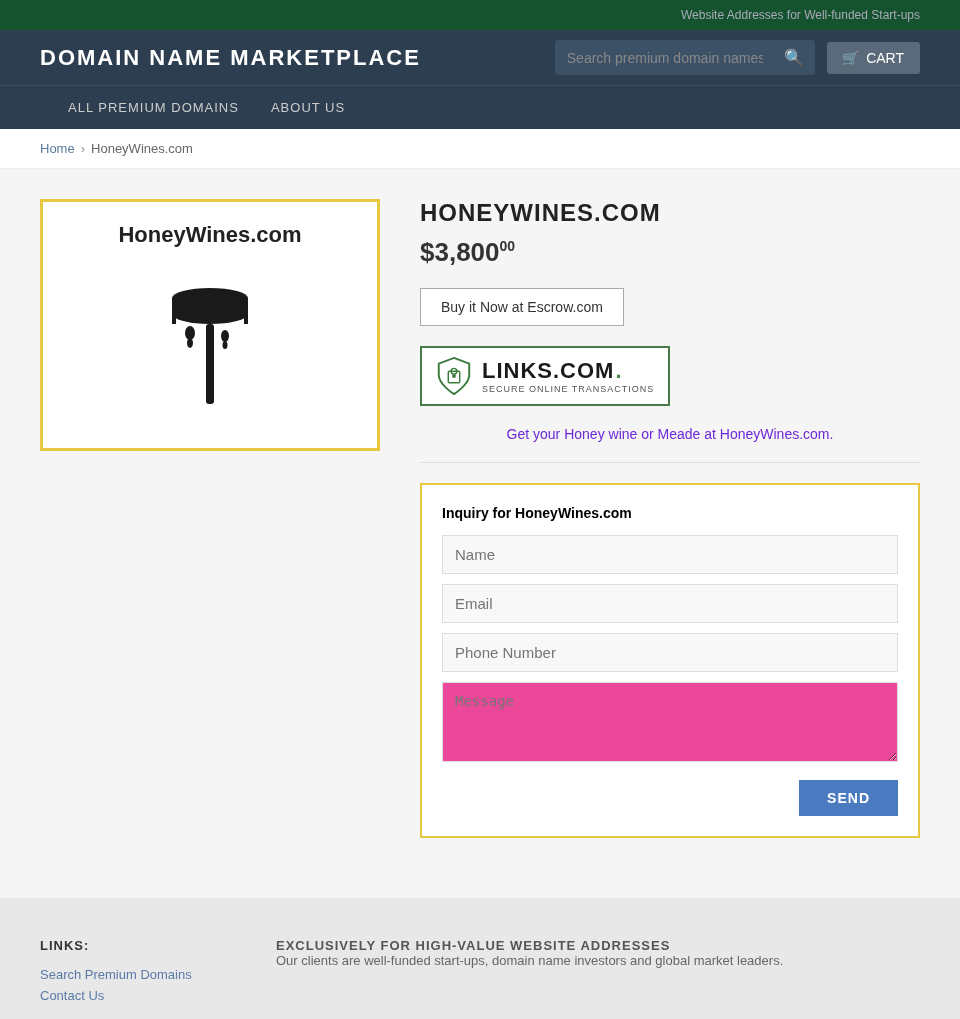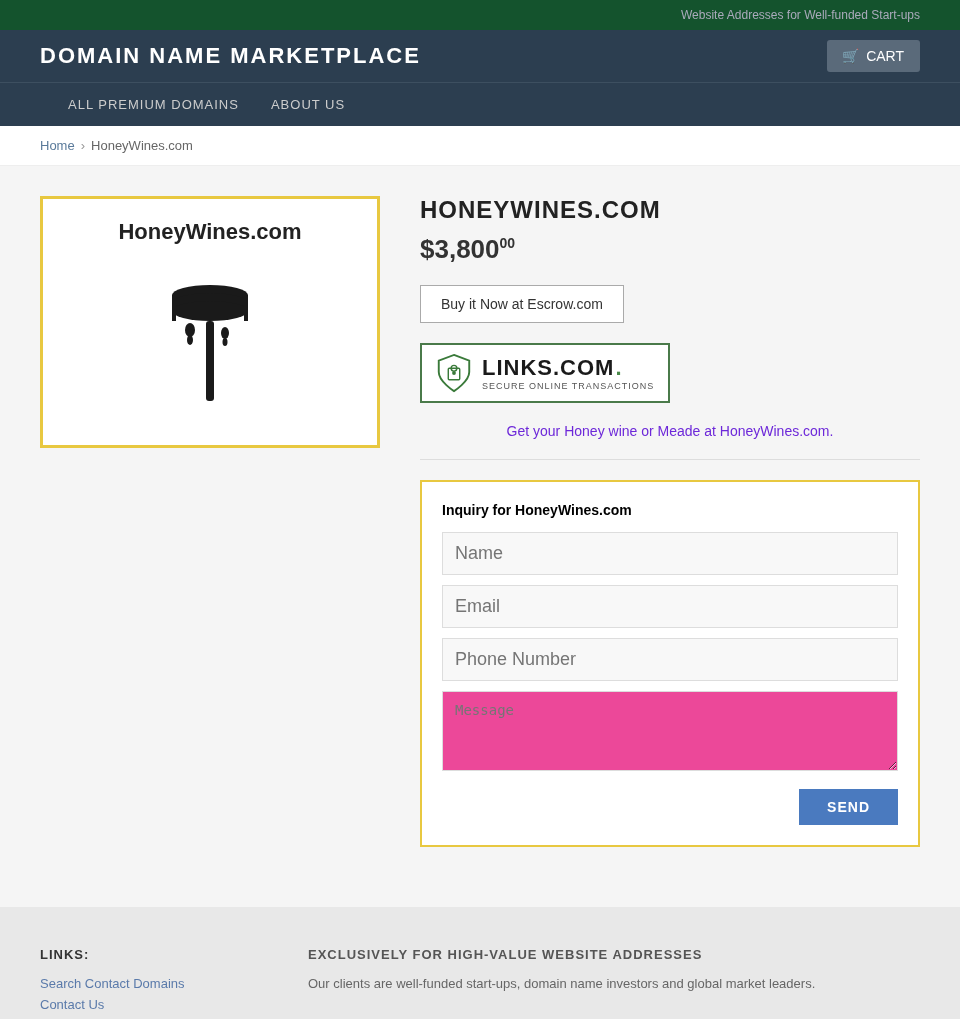--- a/index.html
+++ b/index.html
@@ -200,21 +200,21 @@
       font-size: 14px;
       font-weight: bold;
       color: #000000;
       margin-bottom: 14px;
     }
     .form-input {
       width: 100%;
       padding: 10px 12px;
       border: 1px solid #ddd;
       background: #f8f8f8;
-      font-size: 18px;
+      font-size: 15px;
       color: #333;
       margin-bottom: 10px;
       outline: none;
     }
     .form-textarea {
       width: 100%;
       padding: 10px 12px;
       border: 1px solid #ddd;
       background: #ec4899;
       font-size: 14px;
@@ -239,21 +239,21 @@
     .clearfix::after { content: ''; display: table; clear: both; }
 
     
     .footer {
       background: #e8e8e8;
       margin-top: 60px;
       padding: 40px 40px 20px;
     }
     .footer-top {
       display: flex;
-      gap: 68px;
+      gap: 36px;
       margin-bottom: 30px;
     }
     .footer-links-section { flex: 0 0 200px; }
     .footer-section-title {
       font-size: 13px;
       font-weight: bold;
       color: #333;
       letter-spacing: 1px;
       text-transform: uppercase;
       margin-bottom: 14px;
@@ -267,37 +267,42 @@
     }
     .footer-right {
       flex: 1;
     }
     .footer-exclusive-title {
       font-size: 13px;
       font-weight: bold;
       color: #555;
       letter-spacing: 1px;
       text-transform: uppercase;
-      margin-bottom: 14px;
     }
     .footer-desc {
       font-size: 13px;
       color: #666;
     }
   </style>
 </head>
 <body>
 
 <div class="header-top">
   <span>Website Addresses for Well-funded Start-ups</span>
 </div>
 
 <div class="header-main">
   <div class="site-title">DOMAIN NAME MARKETPLACE</div>
   <div class="header-right">
+    <div class="search-form">
+      <input class="search-input" type="text" placeholder="Search premium domain names" style="">
+      <button class="search-btn">
+        <span>🔍</span>
+      </button>
+    </div>
     <button class="cart-btn">
       <span>🛒</span>
       <span>CART</span>
     </button>
   </div>
 </div>
 
 <nav class="nav">
   <a href="#">ALL PREMIUM DOMAINS</a>
   <a href="#">ABOUT US</a>
@@ -375,21 +380,21 @@
         <button class="send-btn">SEND</button>
       </div>
     </div>
   </div>
 </div>
 
 <div class="footer">
   <div class="footer-top">
     <div class="footer-links-section">
       <div class="footer-section-title">LINKS:</div>
-      <a href="#" class="footer-link">Search Contact Domains</a>
+      <a href="#" class="footer-link">Search Premium Domains</a>
       <a href="#" class="footer-link">Contact Us</a>
     </div>
     <div class="footer-right">
       <div class="footer-exclusive-title">EXCLUSIVELY FOR HIGH-VALUE WEBSITE ADDRESSES</div>
       <div class="footer-desc">Our clients are well-funded start-ups, domain name investors and global market leaders.</div>
     </div>
   </div>
 
 </div>
 

